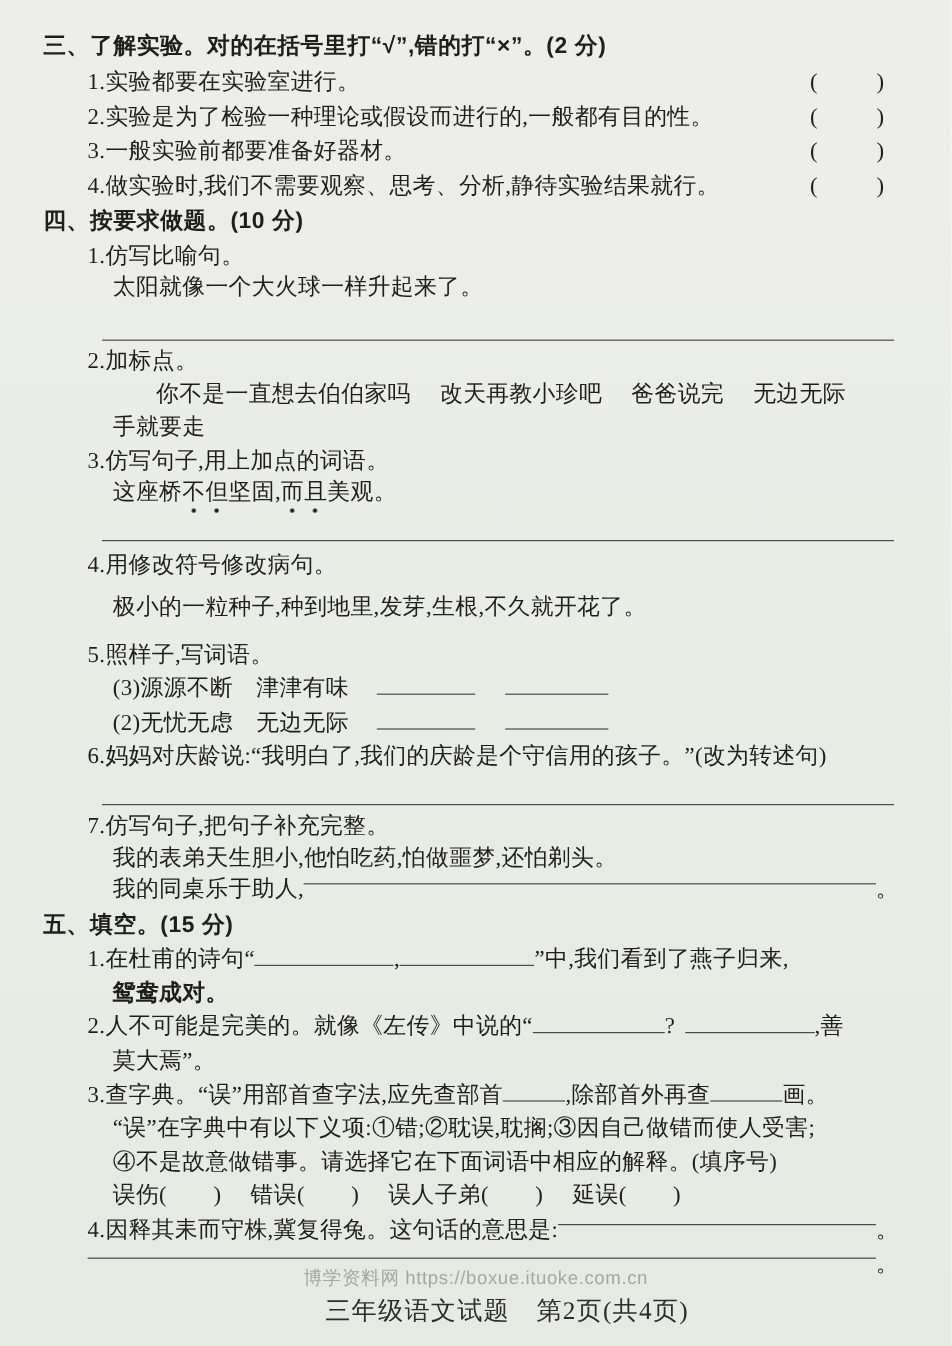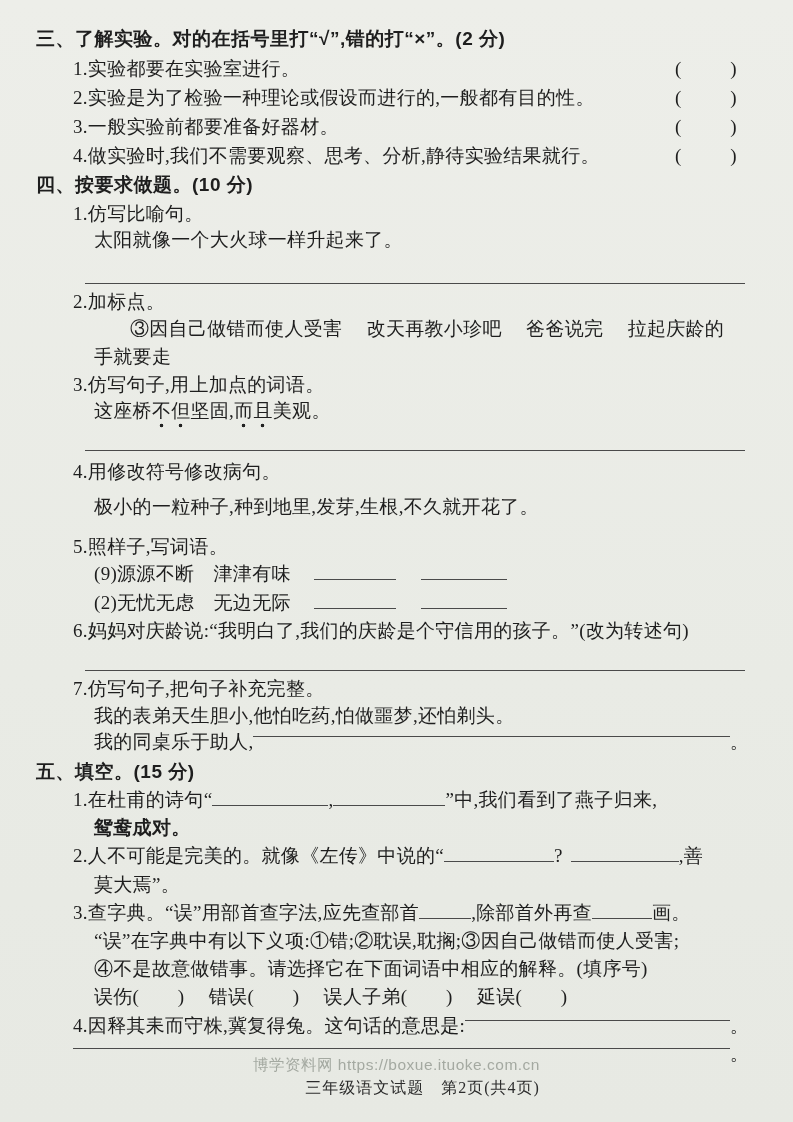--- a/index.html
+++ b/index.html
@@ -42,21 +42,21 @@
     background-position:0 100%;
     padding-bottom:7px;
   }
   .watermark{
     position:absolute;left:0;right:0;text-align:center;
     font-family:"Liberation Sans","DejaVu Sans",sans-serif;
     font-size:15.5px;color:#a4a9a1;letter-spacing:0.5px;
   }
   .pageinfo{
     position:absolute;left:0;right:0;text-align:center;
-    font-size:16px;color:#2c2c2c;letter-spacing:1px;
+    font-size:21px;color:#2c2c2c;letter-spacing:1px;
   }
   .pageinfo span{position:relative;left:26px;}
 </style>
 </head>
 <body>
 
 <div class="page">
 
   <div class="line sec-title" style="left:36px;top:28px;">三、了解实验。对的在括号里打“√”,错的打“×”。(2 分)</div>
 
@@ -89,35 +89,35 @@
     </span>
   </div>
 
   <div class="line sec-title" style="left:36px;top:174px;">四、按要求做题。(10 分)</div>
 
   <div class="line" style="left:73px;top:203px;">1.仿写比喻句。</div>
   <div class="line content" style="top:229px;">太阳就像一个大火球一样升起来了。</div>
   <div class="rule" style="left:85px;right:48px;top:283px;"></div>
 
   <div class="line" style="left:73px;top:291px;">2.加标点。</div>
-  <div class="line" style="left:130px;top:318px;">③因自己做错而使人受害　 改天再教小珍吧　 爸爸说完　 拉起庆龄的</div>
+  <div class="line" style="left:130px;top:318px;">你不是一直想去伯伯家吗　 改天再教小珍吧　 爸爸说完　 无边无际</div>
   <div class="line content" style="top:346px;">手就要走</div>
 
   <div class="line" style="left:73px;top:374px;">3.仿写句子,用上加点的词语。</div>
   <div class="line content" style="top:400px;">
     <span>这座桥</span><span class="emdots">不但</span><span>坚固,</span><span class="emdots">而且</span><span>美观。</span>
   </div>
   <div class="rule" style="left:85px;right:48px;top:450px;"></div>
 
   <div class="line" style="left:73px;top:461px;">4.用修改符号修改病句。</div>
   <div class="line content" style="top:496px;">极小的一粒种子,种到地里,发芽,生根,不久就开花了。</div>
 
   <div class="line" style="left:73px;top:536px;">5.照样子,写词语。</div>
   <div class="line content" style="top:563px;">
-    <span>(9)源源不断　津津有味</span>
+    <span>(3)源源不断　津津有味</span>
     <span class="blank" style="width:82px;margin-left:18px;"></span>
     <span class="blank" style="width:86px;margin-left:20px;"></span>
   </div>
   <div class="line content" style="top:592px;">
     <span>(2)无忧无虑　无边无际</span>
     <span class="blank" style="width:82px;margin-left:18px;"></span>
     <span class="blank" style="width:86px;margin-left:20px;"></span>
   </div>
 
   <div class="line" style="left:73px;top:620px;">6.妈妈对庆龄说:“我明白了,我们的庆龄是个守信用的孩子。”(改为转述句)</div>

